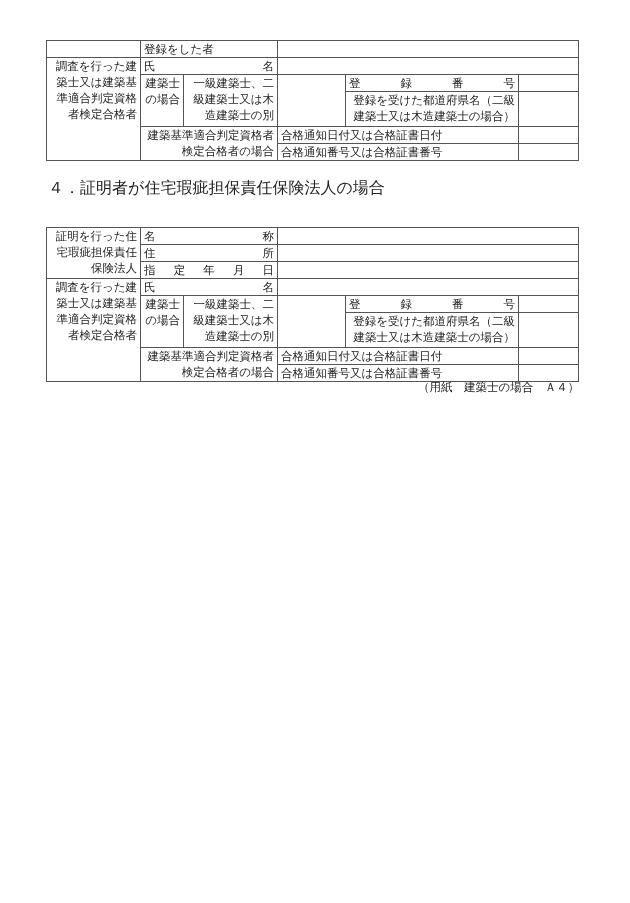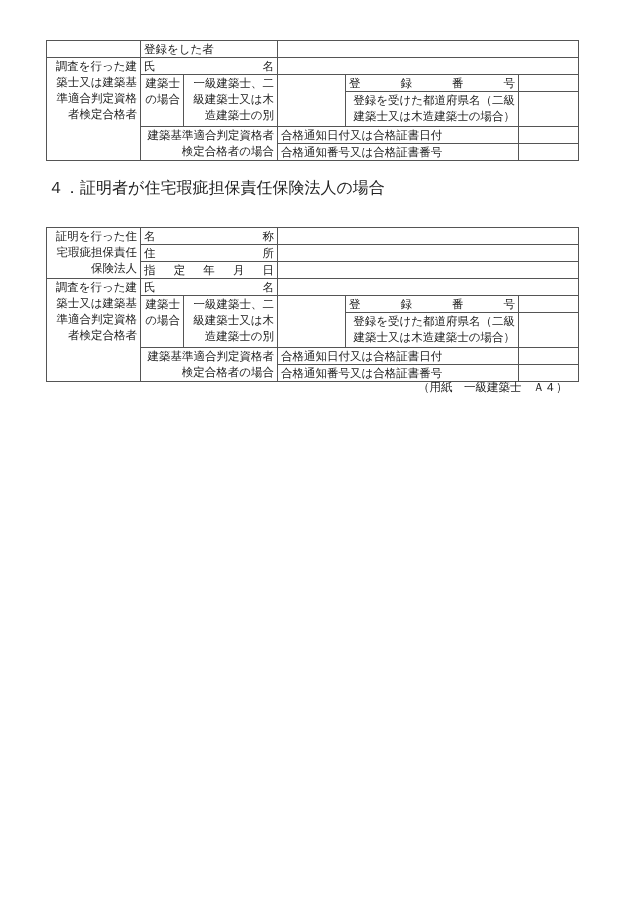--- a/index.html
+++ b/index.html
@@ -149,13 +149,13 @@
     <td colspan="2">合格通知日付又は合格証書日付</td>
     <td></td>
   </tr>
   <tr style="height:17px">
     <td colspan="2">合格通知番号又は合格証書番号</td>
     <td></td>
   </tr>
 </tbody>
   </table>
 
-<div class="footer">（用紙　一級建築士　Ａ４）</div>
+<div class="footer">（用紙　建築士の場合　Ａ４）</div>
 
 </body></html>

